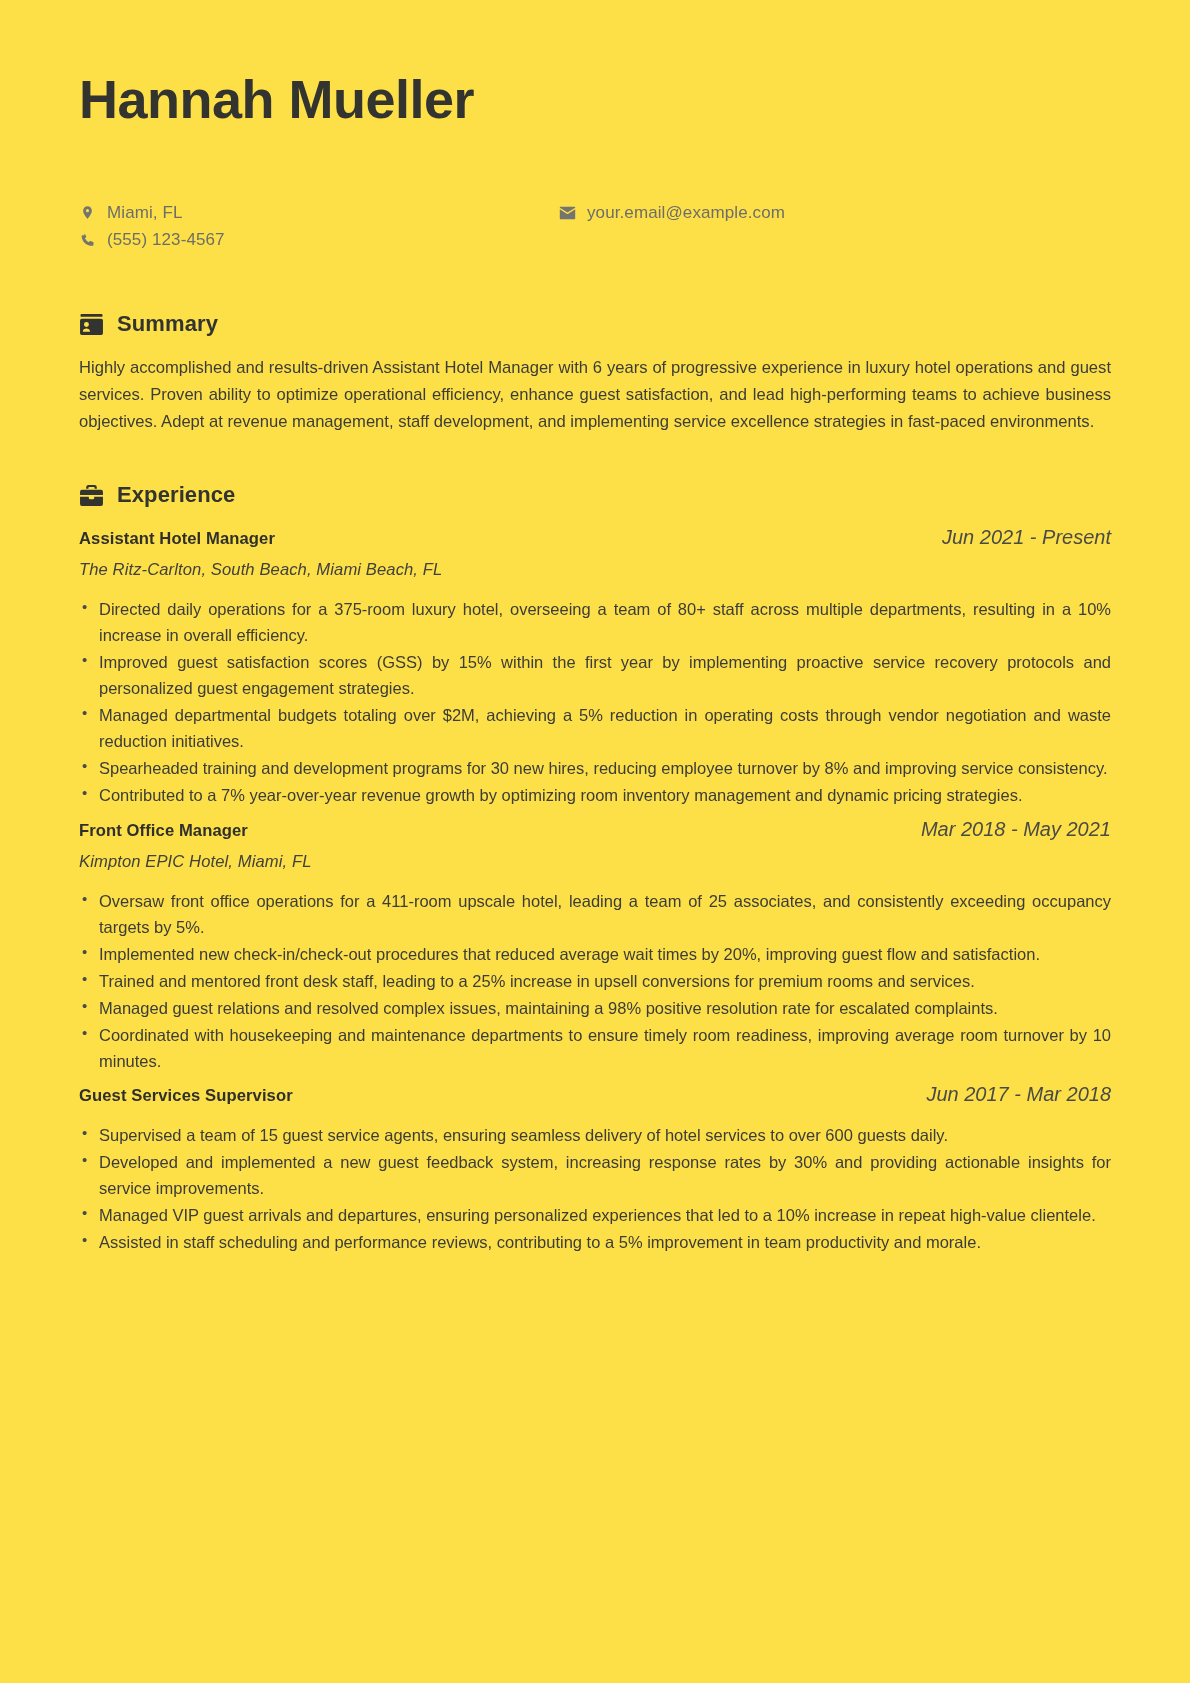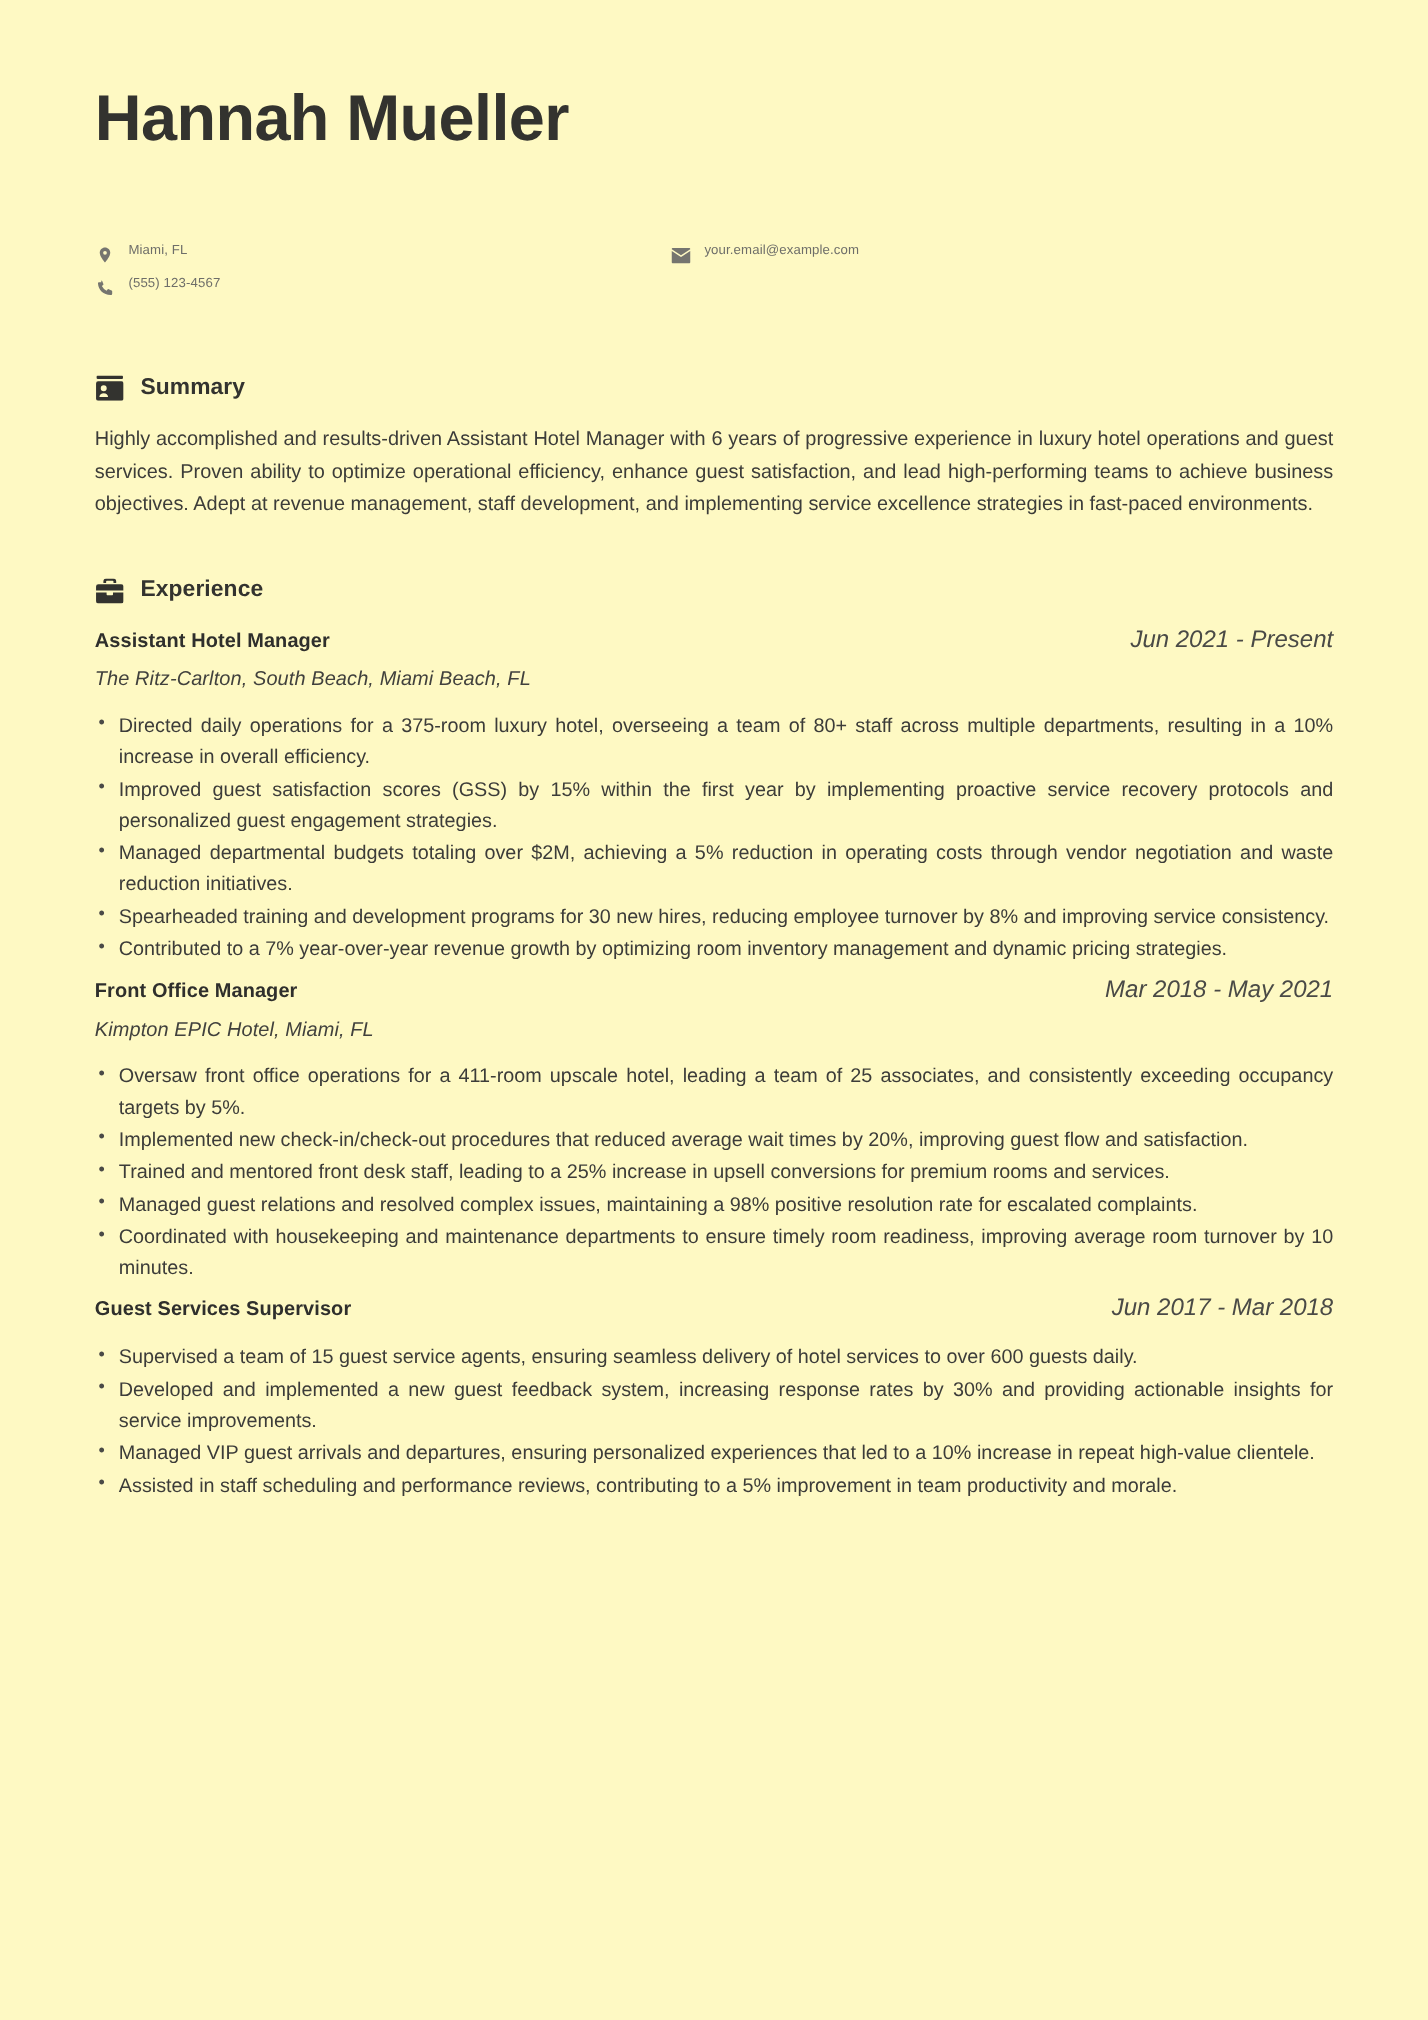--- a/index.html
+++ b/index.html
@@ -12,21 +12,21 @@
   body {
     background: #f4f1ea;
     font-family: "Liberation Sans", sans-serif;
     color: #3a3a38;
     -webkit-font-smoothing: antialiased;
   }
 
   .page {
     width: 1190px;
     min-height: 1683px;
-    background: #fef9c3;
+    background: #fde047;
     padding: 62px 79px 40px 79px;
     position: relative;
   }
 
   
   .name {
     font-size: 54px;
     font-weight: 700;
     letter-spacing: -0.5px;
     color: #33332f;
@@ -42,22 +42,23 @@
 
   .contact-grid {
     display: grid;
     grid-template-columns: 480px 1fr;
     grid-auto-rows: 27px;
     align-items: center;
   }
 
   .contact-item {
     display: flex;
+    align-items: center;
     gap: 11px;
-    font-size: 11px;
+    font-size: 17px;
     color: #6c6c68;
     line-height: 1;
   }
 
   .contact-item .ic {
     width: 17px;
     height: 17px;
     display: inline-flex;
     align-items: center;
     justify-content: center;
@@ -83,21 +84,21 @@
     width: 24px;
     height: 24px;
     display: inline-flex;
     align-items: center;
     justify-content: center;
     color: #33332f;
     flex: 0 0 24px;
   }
   .section-head .sec-ic svg { display: block; }
   .section-title {
-    font-size: 19px;
+    font-size: 22px;
     font-weight: 700;
     color: #33332f;
     letter-spacing: 0.1px;
   }
 
   
   .summary-text {
     font-size: 16.6px;
     line-height: 1.62;
     color: #3c3c39;

